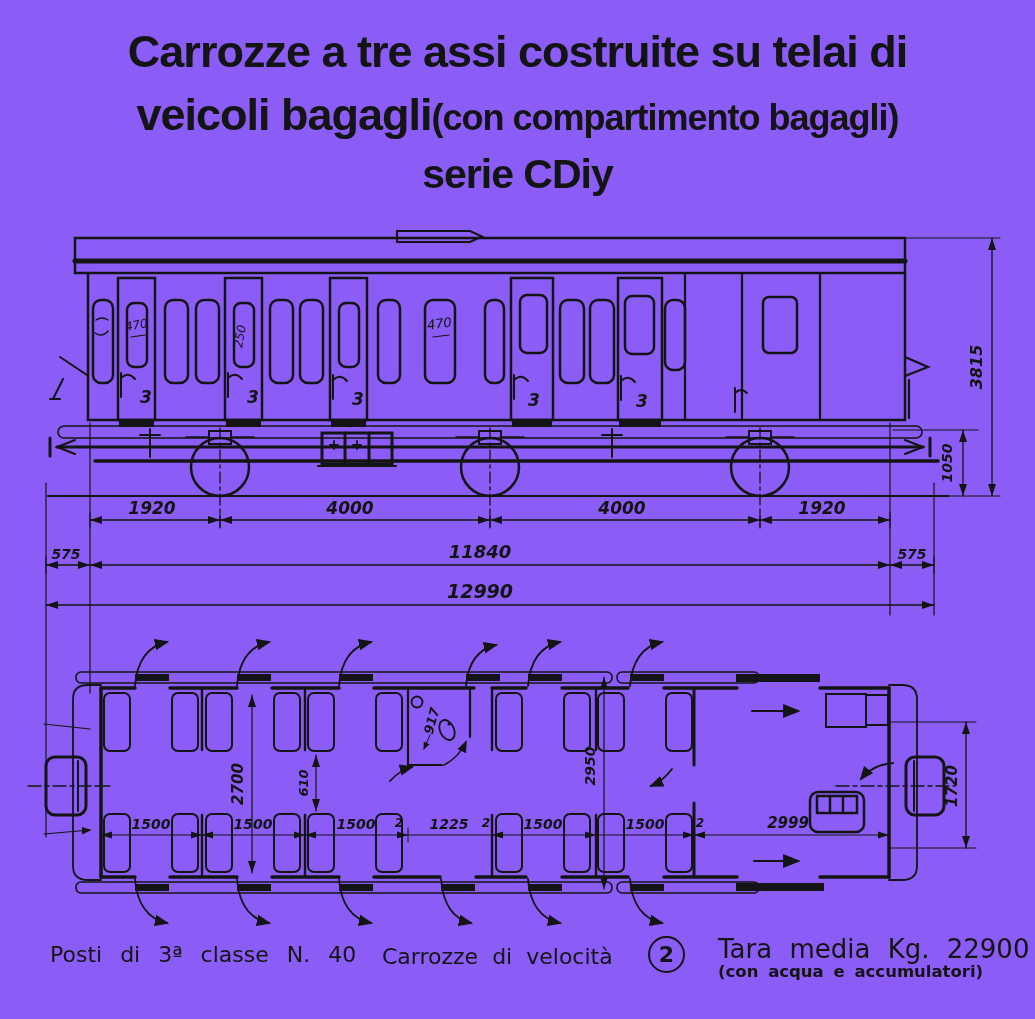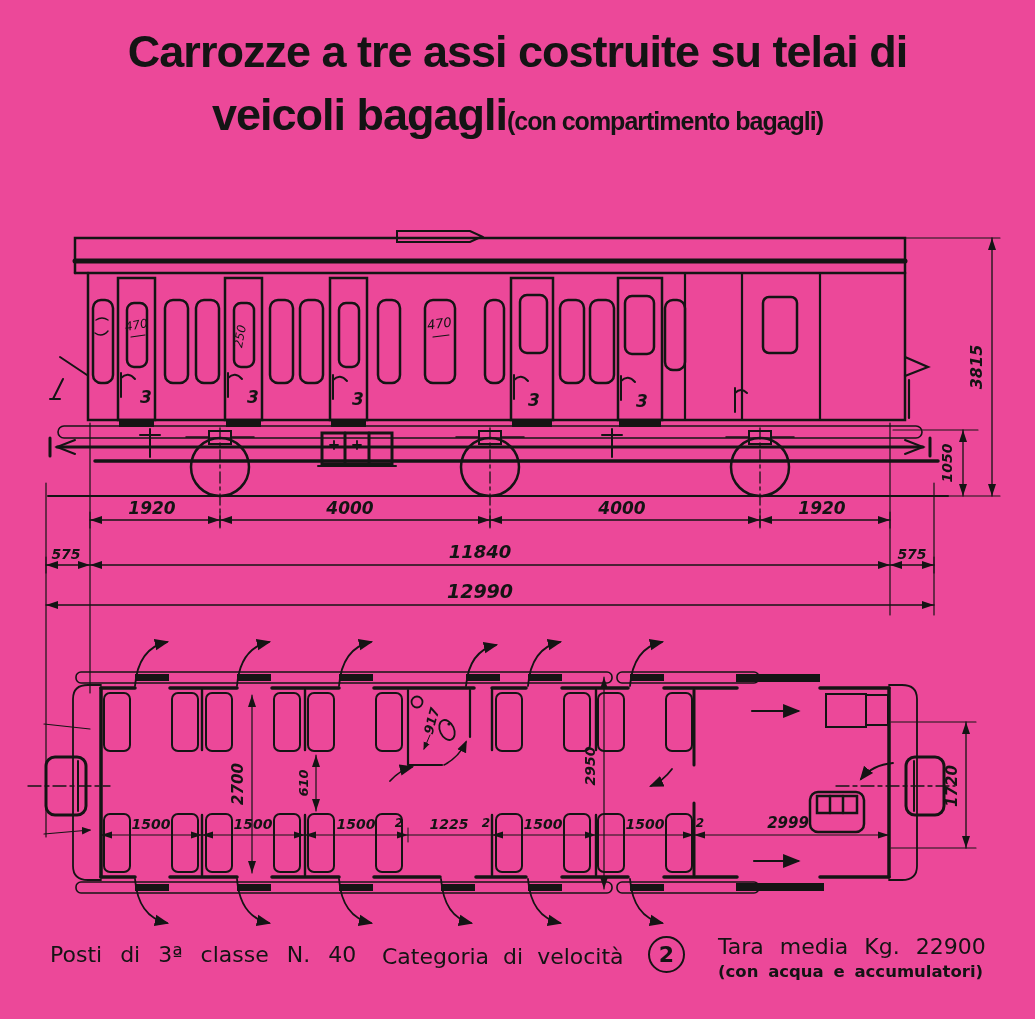--- a/index.html
+++ b/index.html
@@ -1,41 +1,42 @@
 <!DOCTYPE html>
 <html><head>
 <meta charset="utf-8">
 <style>
   html,body{margin:0;padding:0;background:#e8e8e8;}
-  .page{position:relative;width:1035px;height:1019px;background:#ec4899;overflow:hidden;
+  .page{position:relative;width:1035px;height:1019px;background:#8b5cf6;overflow:hidden;
         font-family:"Liberation Sans",sans-serif;color:#141414;}
   .title{position:absolute;top:20px;left:0;width:1035px;text-align:center;line-height:1.4;}
   .t1{font-size:45px;font-weight:700;letter-spacing:-1px;}
   .t2{font-size:45px;font-weight:700;letter-spacing:-1px;}
-  .t2 .paren{font-size:25px;font-weight:700;}
+  .t2 .paren{font-size:36px;font-weight:700;}
   .t3{font-size:41px;font-weight:700;letter-spacing:-1px;}
   svg text{font-family:"DejaVu Sans",sans-serif;fill:#141414;}
   .dim{font-style:italic;font-weight:bold;}
   .note{font-style:italic;}
   .footer{position:absolute;top:932px;left:4px;width:1035px;height:87px;font-family:"DejaVu Sans",sans-serif;}
   .f-seats{position:absolute;left:46px;top:10px;font-size:22px;word-spacing:11px;white-space:nowrap;}
   .f-cat{position:absolute;left:378px;top:12px;font-size:22px;word-spacing:7px;white-space:nowrap;}
   .f-circle{position:absolute;left:644px;top:4px;width:33px;height:33px;border:2.5px solid #141414;
             border-radius:50%;text-align:center;line-height:33px;font-size:22px;font-weight:bold;}
-  .f-tara{position:absolute;left:714px;top:2px;font-size:22px;word-spacing:9px;white-space:nowrap;}
+  .f-tara{position:absolute;left:714px;top:2px;font-size:26px;word-spacing:9px;white-space:nowrap;}
   .f-tara-note{position:absolute;left:714px;top:30px;font-size:16.5px;word-spacing:4px;white-space:nowrap;font-weight:bold;}
 </style>
 </head>
 <body>
 
 <div class="page">
 
   <div class="title">
     <div class="t1">Carrozze a tre assi costruite su telai di</div>
     <div class="t2"><span>veicoli bagagli</span><span class="paren">(con compartimento bagagli)</span></div>
+    <div class="t3">serie CDiy</div>
   </div>
 
   <svg width="1035" height="710" viewBox="0 0 1035 710" style="position:absolute;top:225px;left:0;">
     <defs>
       <marker id="arr" viewBox="0 0 10 10" refX="8.5" refY="5" markerWidth="8" markerHeight="8" orient="auto-start-reverse">
         <path d="M0,1 L10,5 L0,9 Z" fill="#141414"></path>
       </marker>
     </defs>
 
     <g stroke="#141414" fill="none" stroke-linecap="round">
@@ -322,19 +323,19 @@
       <text class="dim" font-size="14" text-anchor="middle" stroke="none" x="645" y="604">1500</text>
       <text class="dim" font-size="15" text-anchor="middle" stroke="none" x="788" y="603">2999</text>
       <text class="dim" font-size="12" text-anchor="middle" stroke="none" x="399" y="602">2</text>
       <text class="dim" font-size="12" text-anchor="middle" stroke="none" x="486" y="602">2</text>
       <text class="dim" font-size="12" text-anchor="middle" stroke="none" x="700" y="602">2</text>
     </g>
   </svg>
 
   <div class="footer">
     <span class="f-seats">Posti di 3ª classe N. 40</span>
-    <span class="f-cat">Categoria di velocità</span>
+    <span class="f-cat">Carrozze di velocità</span>
     <span class="f-circle">2</span>
     <span class="f-tara">Tara media Kg. 22900</span>
     <span class="f-tara-note">(con acqua e accumulatori)</span>
   </div>
 
 </div>
 
 </body></html>

